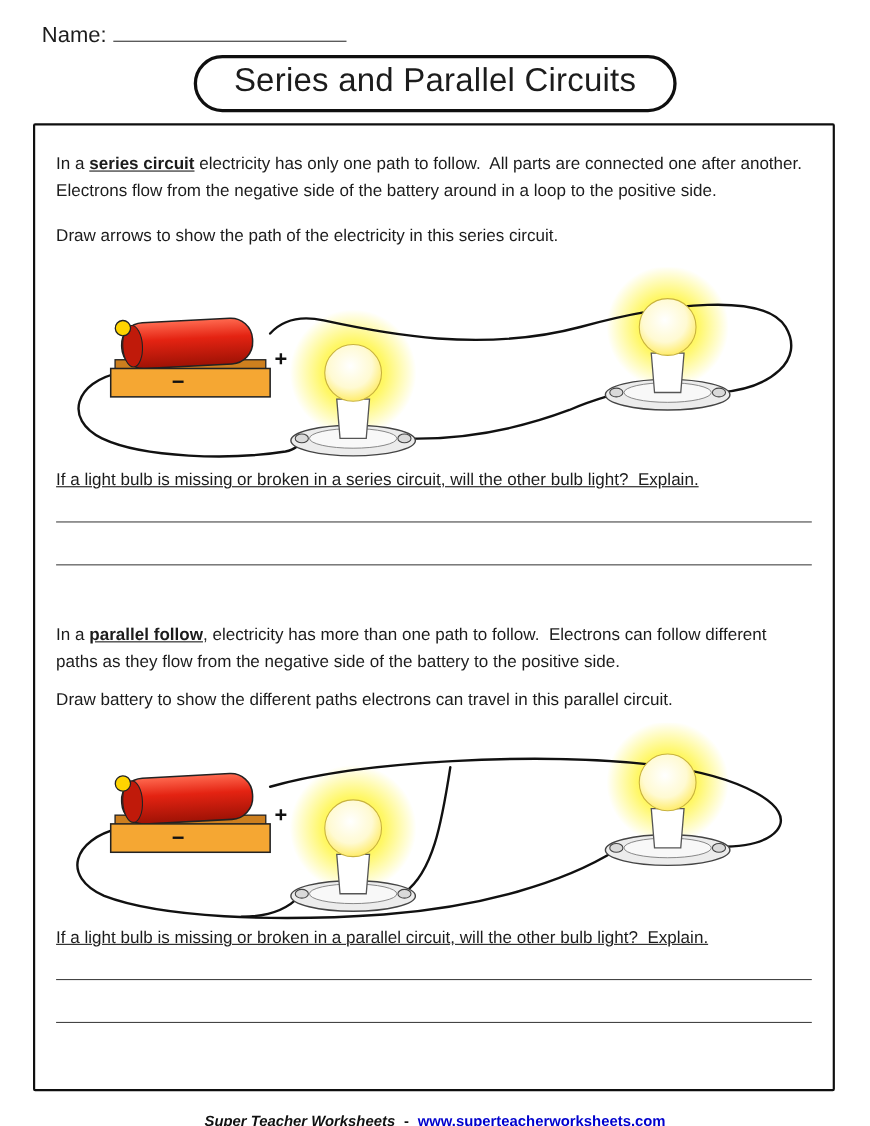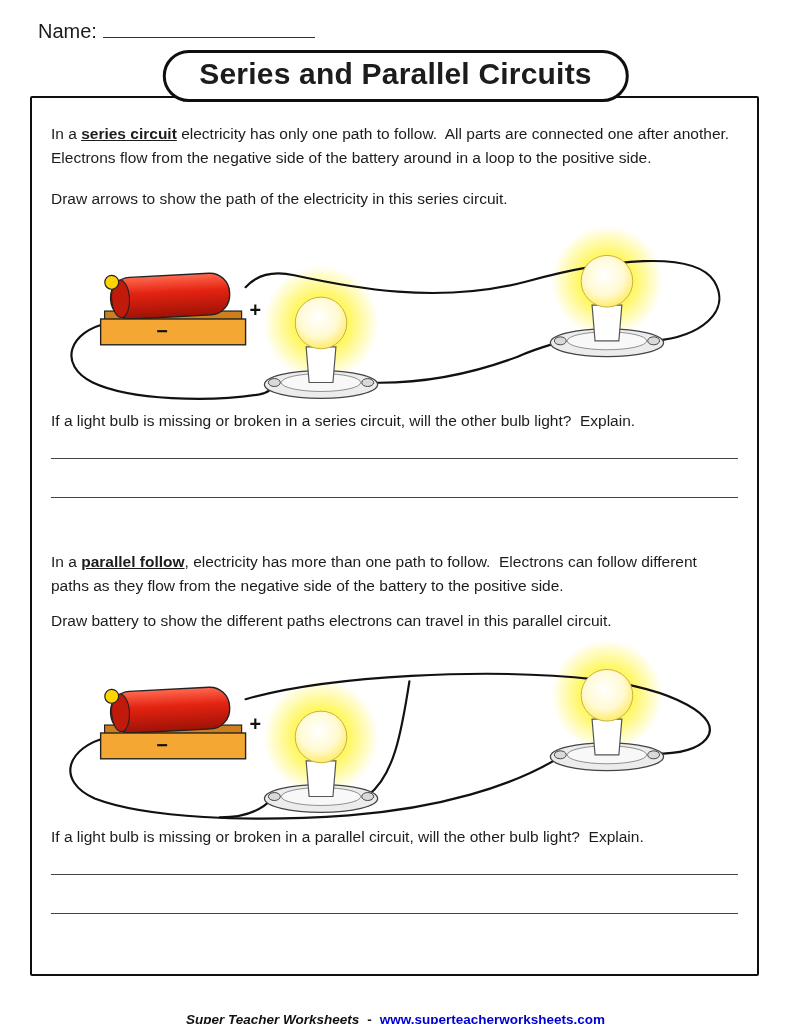--- a/index.html
+++ b/index.html
@@ -21,44 +21,44 @@
     border-bottom: 1.6px solid #333;
     margin-left: 6px;
   }
   .title-pill {
     position: absolute; top: 50px; left: 50%;
     transform: translateX(-50%);
     background: #ffffff;
     border: 3px solid #0f0f0f;
     border-radius: 40px;
     padding: 4px 34px 8px 34px;
-    font-size: 30px; font-weight: bold;
+    font-size: 30px; font-weight: normal;
     white-space: nowrap;
     z-index: 2;
     letter-spacing: 0.2px;
   }
   .main-box {
-    position: absolute; top: 96px; left: 30px;
+    position: absolute; top: 112px; left: 30px;
     width: 729px; height: 880px;
     border: 2px solid #0f0f0f;
     border-radius: 2px;
     box-sizing: border-box;
     padding: 24px 19px 0 19px;
     z-index: 1;
   }
   .para, .instruction, .question {
     font-size: 15.5px; line-height: 1.58;
     margin: 0;
     white-space: pre-wrap;
   }
   .para { margin-bottom: 16px; }
   .instruction { margin-bottom: 16px; }
   .bold-u { font-weight: bold; text-decoration: underline; }
   .circuit { display: block; width: 100%; height: 180px; }
-  .question { margin-top: 2px; }
+  .question { margin-top: 2px; text-decoration: underline; }
   .q2 { margin-top: 4px; }
   .ans-line { height: 0; border-top: 1.3px solid #444; }
   .line-a { margin-top: 24px; }
   .line-b { margin-top: 38px; }
   .para2 { margin-top: 52px; margin-bottom: 0; }
   .instruction2 { margin-top: 10px; margin-bottom: 0; }
   .svg2 { margin-top: 8px; }
   .footer {
     position: absolute; top: 1012px; left: 0;
     width: 100%; text-align: center;

